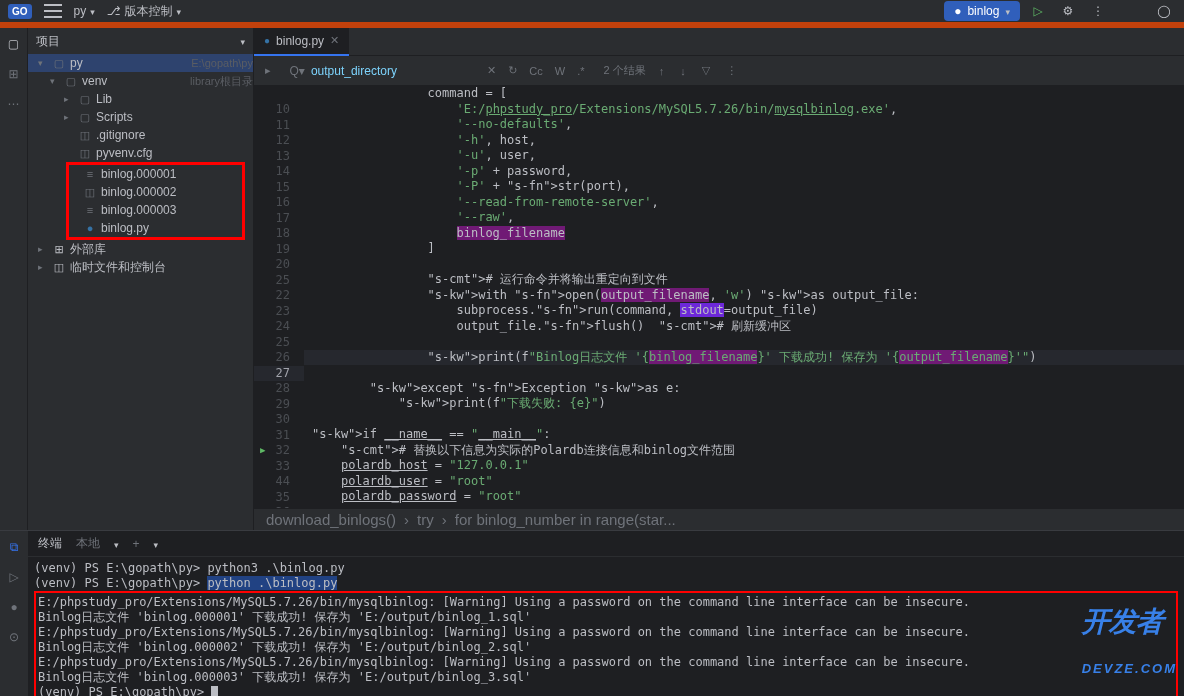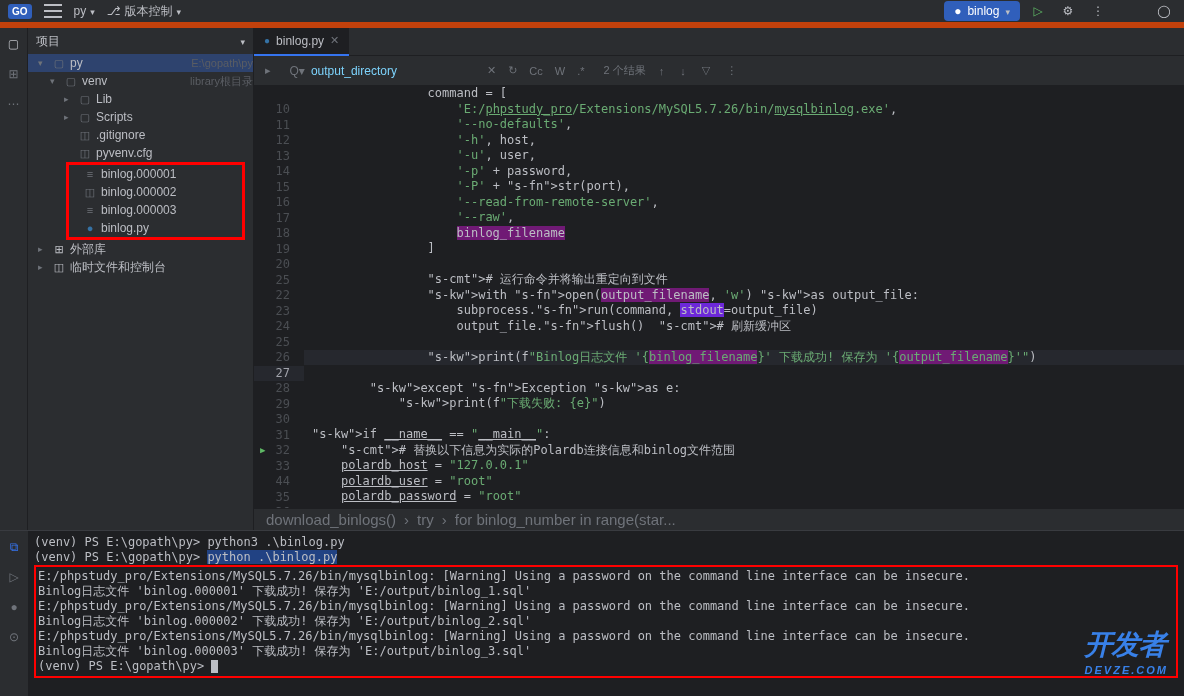--- a/index.html
+++ b/index.html
@@ -61,22 +61,22 @@
 .terminal { height: 166px; background: #1e1f22; display: flex; border-top: 1px solid #393b40; }
 .term-rail { width: 28px; background: #2b2d30; display: flex; flex-direction: column; align-items: center; padding-top: 6px; gap: 10px; }
 .term-body { flex: 1; display: flex; flex-direction: column; }
 .term-tabs { height: 26px; display: flex; align-items: center; gap: 14px; padding: 0 10px; background: #1e1f22; border-bottom: 1px solid #2b2d30; }
 .term-tab { color: #bcbec4; cursor: pointer; font-size: 12px; }
 .term-tab.dim { color: #6f737a; }
 .term-out { flex: 1; font-family: Consolas, monospace; font-size: 12px; line-height: 15px; padding: 4px 6px; white-space: pre; overflow: hidden; color: #bcbec4; }
 .term-red-box { border: 2px solid #ff0000; padding: 2px; }
 .term-sel { background: #214283; }
 .cursor { display: inline-block; width: 7px; height: 13px; background: #bcbec4; vertical-align: text-bottom; }
-.watermark { position: absolute; right: 16px; bottom: 20px; font-size: 28px; font-weight: bold; font-style: italic; color: #3880e8; pointer-events: none; font-family: Arial; letter-spacing: -1px; }
-.watermark .sub { font-size: 11px; display: block; text-align: right; letter-spacing: 2px; }
+.watermark { position: absolute; right: 7px; bottom: 20px; font-size: 28px; font-weight: bold; font-style: italic; color: #3880e8; pointer-events: none; font-family: Arial; letter-spacing: -1px; }
+.watermark .sub { font-size: 13px; display: block; text-align: right; letter-spacing: 2px; margin-top: 20px; }
 </style>
 </head>
 <body>
 
 <div class="topbar">
   <div class="topbar-left">
     <span class="go-badge">GO</span>
     <div class="menu-icon">
         <span></span>
         <span></span>
@@ -248,20 +248,27 @@
 </div>
 
 <div class="terminal">
   <div class="term-rail">
     <div class="rail-icon" style="color:#3574f0">⧉</div>
     <div class="rail-icon">▷</div>
     <div class="rail-icon">●</div>
     <div class="rail-icon">⊙</div>
   </div>
   <div class="term-body">
+    <div class="term-tabs">
+      <span class="term-tab">终端</span>
+      <span class="term-tab dim">本地</span>
+      <span class="term-tab dim chev-down"></span>
+      <span class="term-tab dim">+</span>
+      <span class="term-tab dim chev-down"></span>
+    </div>
     <div class="term-out" id="termout">(venv) PS E:\gopath\py&gt; python3 .\binlog.py
 (venv) PS E:\gopath\py&gt; <span class="term-sel">python .\binlog.py</span>
 <div class="term-red-box">E:/phpstudy_pro/Extensions/MySQL5.7.26/bin/mysqlbinlog: [Warning] Using a password on the command line interface can be insecure.
 Binlog日志文件 'binlog.000001' 下载成功! 保存为 'E:/output/binlog_1.sql'
 E:/phpstudy_pro/Extensions/MySQL5.7.26/bin/mysqlbinlog: [Warning] Using a password on the command line interface can be insecure.
 Binlog日志文件 'binlog.000002' 下载成功! 保存为 'E:/output/binlog_2.sql'
 E:/phpstudy_pro/Extensions/MySQL5.7.26/bin/mysqlbinlog: [Warning] Using a password on the command line interface can be insecure.
 Binlog日志文件 'binlog.000003' 下载成功! 保存为 'E:/output/binlog_3.sql'
 (venv) PS E:\gopath\py&gt; <span class="cursor"></span>
 </div></div>

